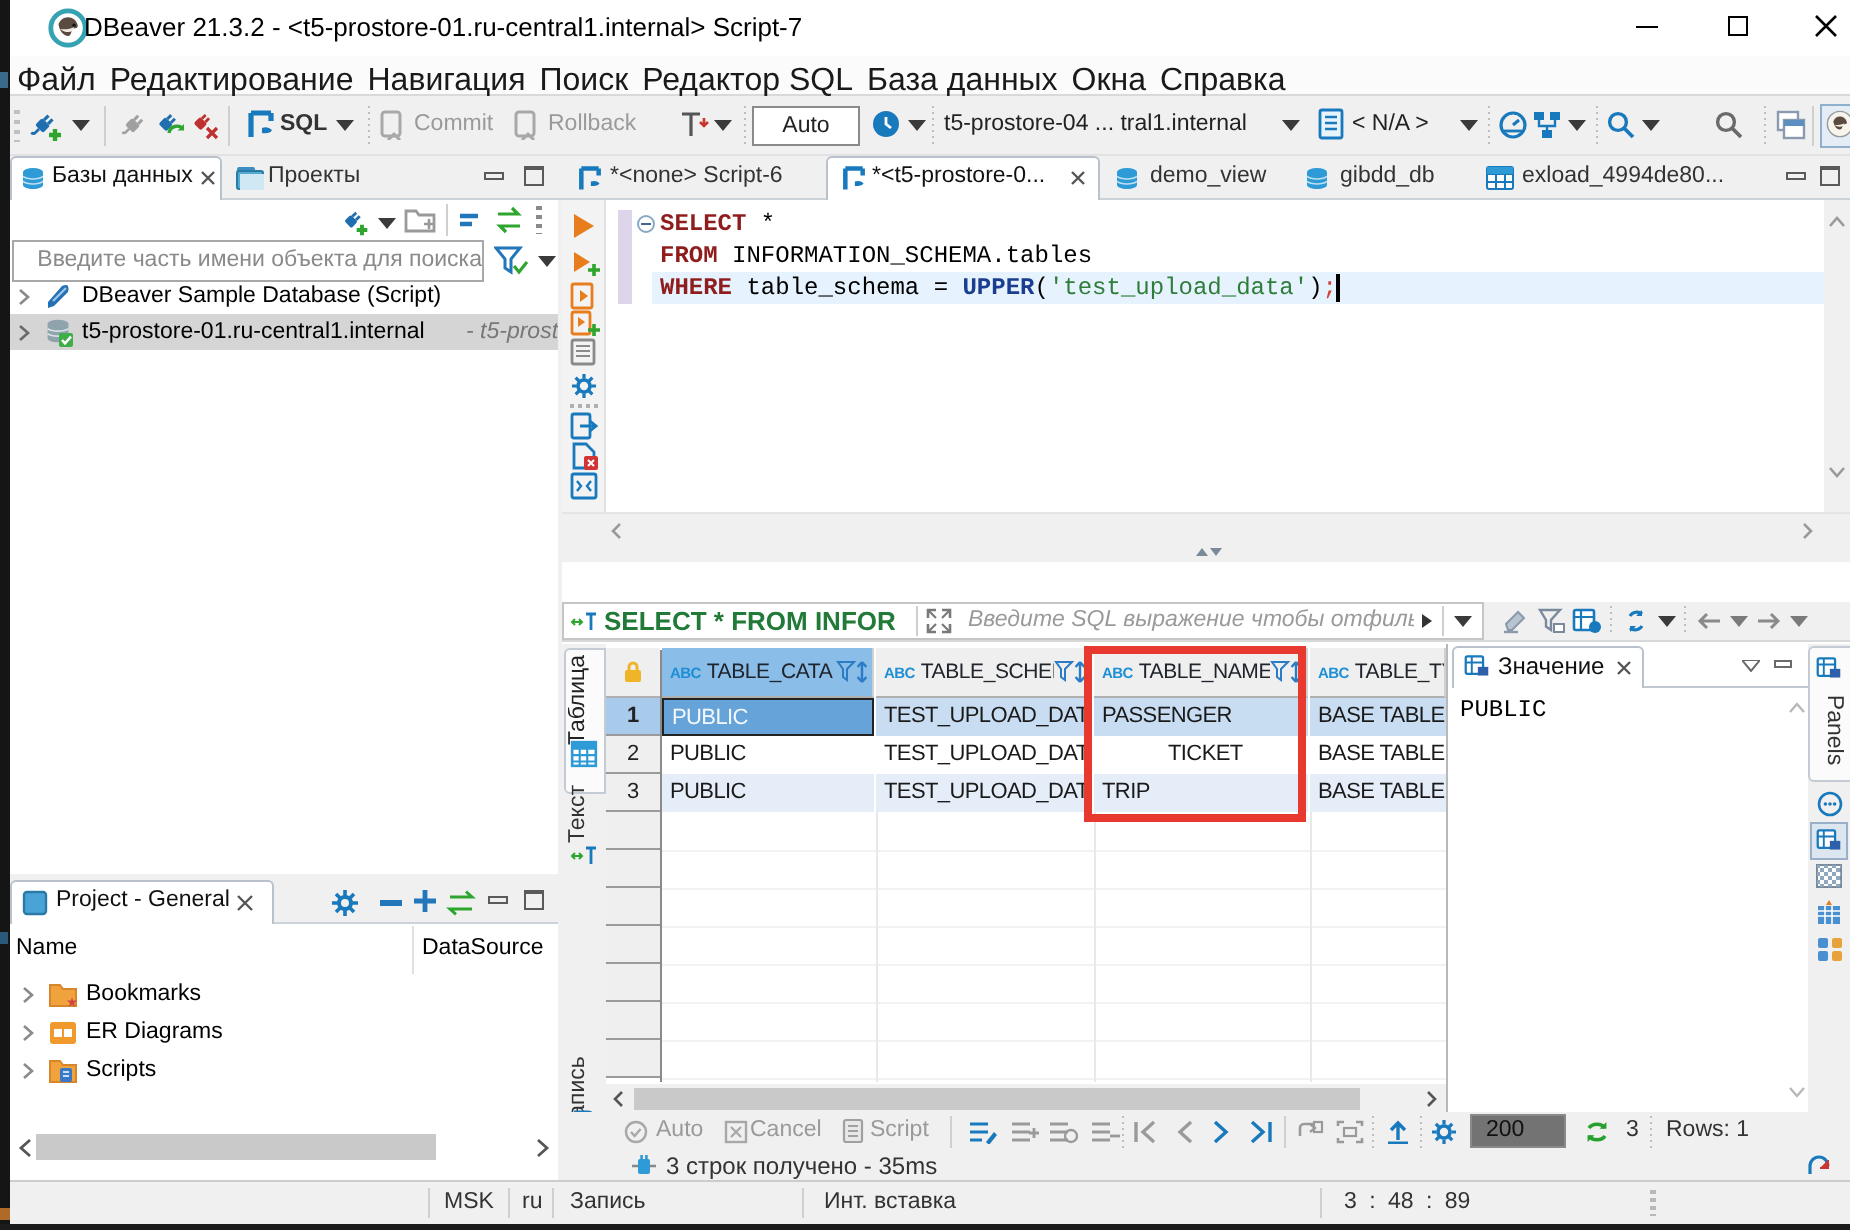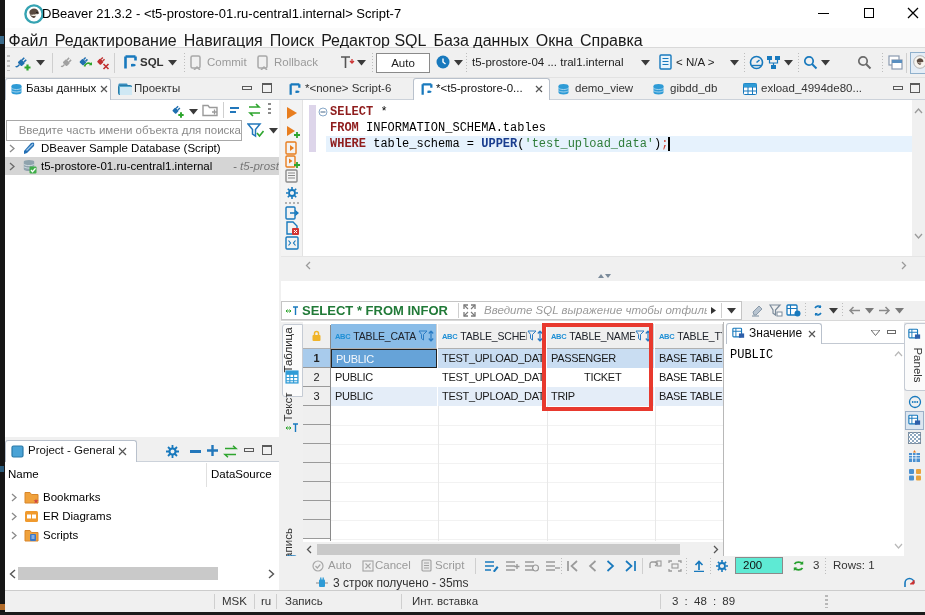--- a/index.html
+++ b/index.html
@@ -759,21 +759,21 @@
   <div class="dsep" style="left:405px;top:2px;height:16px;"></div>
   <svg class="ic" style="left:412px;top:3px;" width="12" height="13" viewBox="0 0 12 13">
       <path d="M6 11V3M2.5 6L6 2.5 9.5 6" stroke="#1879bd" stroke-width="1.7" fill="none"></path>
       <path d="M1 12.5h10" stroke="#1879bd" stroke-width="1.5"></path>
     </svg>
   <div class="dsep" style="left:429px;top:2px;height:16px;"></div>
   <svg class="ic" style="left:434px;top:3px;" width="14" height="14" viewBox="0 0 14 14">
       <circle cx="7" cy="7" r="3" fill="none" stroke="#1879bd" stroke-width="1.8"></circle>
       <path d="M7 1v2.2M7 10.8V13M1 7h2.2M10.8 7H13M2.9 2.9l1.6 1.6M9.5 9.5l1.6 1.6M2.9 11.1l1.6-1.6M9.5 4.5l1.6-1.6" stroke="#1879bd" stroke-width="1.6"></path>
     </svg>
-  <div class="a" style="left:454px;top:1px;width:48px;height:17px;background:#5eead4;border:1px solid #8a8a8a;line-height:15px;padding-left:7px;color:#111;">200</div>
+  <div class="a" style="left:454px;top:1px;width:48px;height:17px;background:#737373;border:1px solid #8a8a8a;line-height:15px;padding-left:7px;color:#111;">200</div>
   <svg class="ic" style="left:510px;top:4px;" width="15" height="12" viewBox="0 0 15 12">
       <path d="M3.5 4a4.5 3.5 0 0 1 8 0M11.5 8a4.5 3.5 0 0 1-8 0" stroke="#27a02e" stroke-width="1.8" fill="none"></path>
       <path d="M12.2 1v3.4H8.8Z M2.8 11V7.6h3.4Z" fill="#27a02e"></path>
     </svg>
   <div class="a" style="left:532px;top:3px;color:#333;">3</div>
   <div class="dsep" style="left:544px;top:2px;height:16px;"></div>
   <div class="a" style="left:552px;top:3px;color:#333;">Rows: 1</div>
 
   <svg class="ic" style="left:34px;top:21px;" width="14" height="12" viewBox="0 0 14 12">
       <path d="M1 6h3M10 6h3" stroke="#888" stroke-width="1.2"></path>

